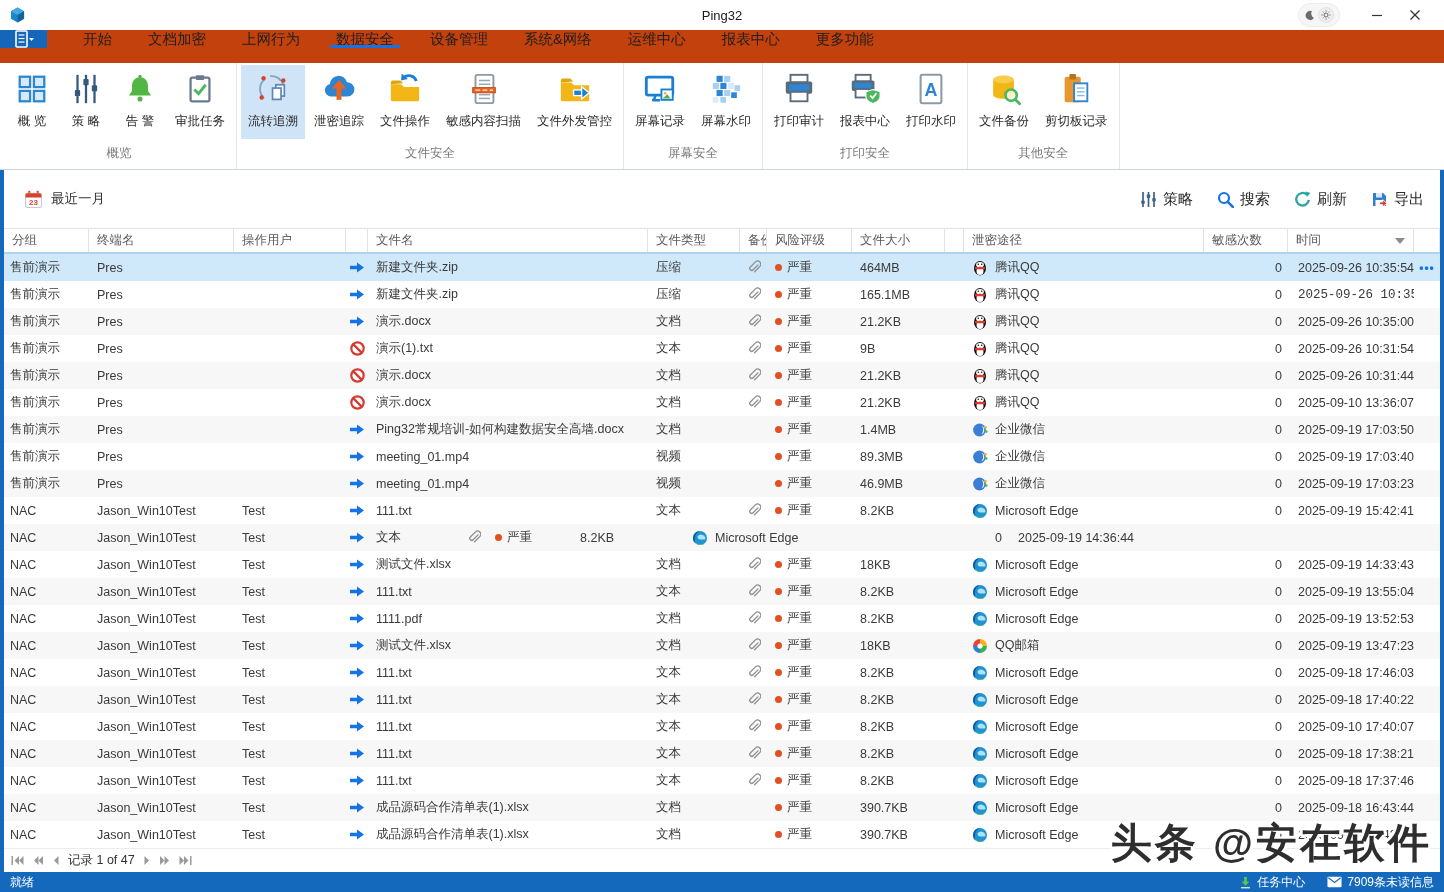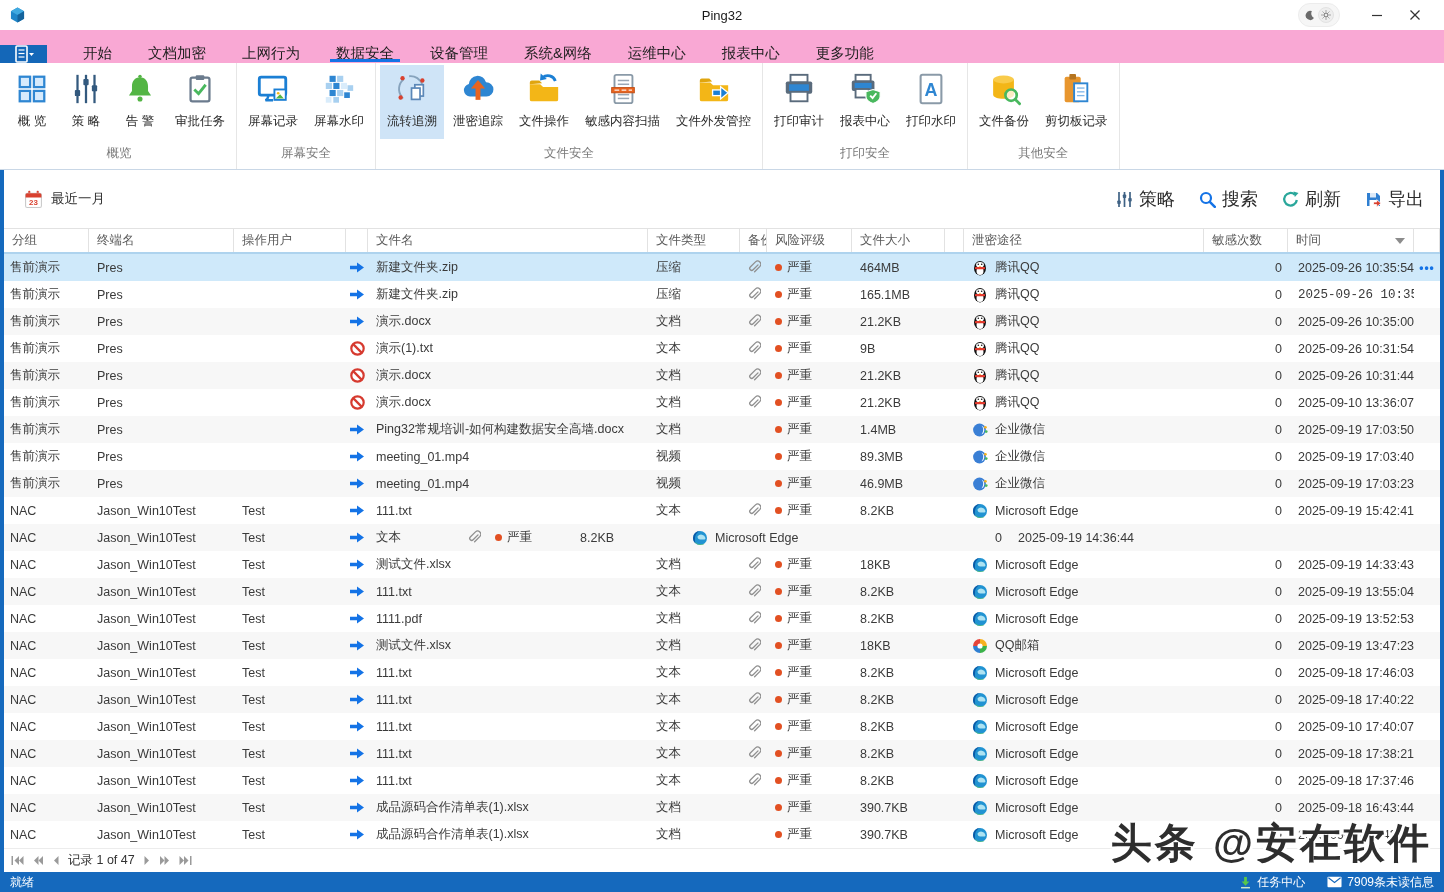--- a/index.html
+++ b/index.html
@@ -15,21 +15,21 @@
   
   .titlebar { height:30px; position:relative; display:flex; align-items:center; background:#fff; }
   .tb-logo { margin-left:10px; }
   .tb-title { position:absolute; left:0; right:0; text-align:center; font-size:13px; color:#1a1a1a; }
   .tb-controls { margin-left:auto; display:flex; align-items:center; gap:4px; padding-right:12px; position:relative; z-index:2; }
   .theme-pill { display:flex; align-items:center; gap:3px; background:#f6f6f6; border:1px solid #ececec; border-radius:12px; padding:3px 5px; margin-right:16px; }
   .theme-sun-wrap { background:#eee; border:1px solid #e2e2e2; border-radius:50%; padding:2px; display:flex; }
   .winbtn { width:34px; height:26px; display:flex; align-items:center; justify-content:center; }
 
   
-  .menubar { height:33px; display:flex; align-items:flex-end; background:#f9a8d4; }
+  .menubar { height:33px; display:flex; align-items:flex-start; background:#c2410c; }
   .appbtn { width:47px; background:#1467b8; display:flex; align-items:center; justify-content:center; }
   .tabs { display:flex; align-items:stretch; margin-left:18px; }
   .tab { display:flex; align-items:center; padding:0 4px; margin:0 14px; font-size:14.5px; color:#1f1f1f; position:relative; white-space:nowrap; }
   .tab.active::after { content:""; position:absolute; left:-2px; right:-2px; bottom:1px; height:3px; background:#1473e6; }
 
   
   .ribbon { display:flex; align-items:stretch; height:107px; border-bottom:1px solid #c9d7e6; padding-left:2px; background:#fff; }
   .rgroup { display:flex; flex-direction:column; border-right:1px solid #e6e6e6; padding:2px 3px 0; }
   .rbtns { display:flex; flex:1; align-items:stretch; }
   .rbtn { display:flex; flex-direction:column; align-items:center; padding:7px 7px 0; margin:0 1px; min-width:52px; }
@@ -37,21 +37,21 @@
   .rbtn .icn svg { width:34px; height:34px; }
   .rlbl { font-size:12.5px; color:#2b2b2b; margin-top:7px; white-space:nowrap; }
   .glbl { font-size:12.5px; color:#7a7a7a; text-align:center; padding:6px 0 7px; }
 
   
   .frame { height:702px; border-left:4px solid #1569bd; border-right:4px solid #1569bd; background:#fff; display:flex; flex-direction:column; }
 
   .filterbar { height:58px; display:flex; align-items:center; justify-content:space-between; padding:0 16px 0 20px; }
   .daterange { display:flex; align-items:center; gap:8px; font-size:13.5px; color:#333; }
   .tools { display:flex; align-items:center; gap:24px; }
-  .tool { display:flex; align-items:center; gap:6px; font-size:18px; color:#2b2b2b; }
+  .tool { display:flex; align-items:center; gap:6px; font-size:15px; color:#2b2b2b; }
 
   .thead { display:flex; height:26px; border-top:1px solid #e2e2e2; border-bottom:2px solid #aed3ee; }
   .hcell { font-size:12.5px; color:#595959; padding:0 8px; border-right:1px solid #e2e2e2; height:100%; display:flex; align-items:center; justify-content:space-between; white-space:nowrap; overflow:hidden; }
 
   .tbody { flex:0 0 auto; }
   .trow { display:flex; height:27px; align-items:stretch; font-size:12.5px; color:#3a3a3a; background:#fff; }
   .trow:nth-child(odd) { background:#f7f7f7; }
   .trow.selected { background:#cfe9fa; }
   .tcell { padding-left:8px; white-space:nowrap; overflow:hidden; display:flex; align-items:center; }
   .c-center { padding:0; justify-content:center; }
@@ -209,20 +209,94 @@
               <polyline points="12,18.5 16.5,23 24,13.5" fill="none" stroke="#49b85e" stroke-width="3"></polyline>
             </svg>
           </span>
           <span class="rlbl">审批任务</span>
         </div>
       </div>
       <div class="glbl">概览</div>
     </div>
     <div class="rgroup">
       <div class="rbtns">
+        <div class="rbtn sel">
+          <span class="icn">
+            <svg viewBox="0 0 36 36">
+              <path d="M9 8 a13 13 0 0 0-2 18" fill="none" stroke="#87a3bd" stroke-width="2"></path>
+              <path d="M15 4.5 a13 13 0 0 1 14 9" fill="none" stroke="#87a3bd" stroke-width="2"></path>
+              <polygon points="6,24.5 9.5,27.5 5,29" fill="#87a3bd"></polygon>
+              <circle cx="8" cy="6.5" r="2.3" fill="#d9412f"></circle>
+              <circle cx="29" cy="9" r="2.3" fill="#d9412f"></circle>
+              <circle cx="6" cy="27" r="2.3" fill="#d9412f"></circle>
+              <rect x="21" y="13.5" width="9" height="12" fill="#fff" stroke="#5b87b8" stroke-width="1.8"></rect>
+              <rect x="17.5" y="17" width="9" height="12" fill="#fff" stroke="#5b87b8" stroke-width="1.8"></rect>
+            </svg>
+          </span>
+          <span class="rlbl">流转追溯</span>
+        </div>
+        <div class="rbtn">
+          <span class="icn">
+            <svg viewBox="0 0 36 36">
+              <path d="M9.5 26 a6.8 6.8 0 0 1-1.2-13.4 a9.3 9.3 0 0 1 18.2-1.8 A6.2 6.2 0 0 1 27 26 z" fill="#2e86d2"></path>
+              <rect x="15.4" y="16" width="5.2" height="13.5" fill="#e8641f"></rect>
+              <polygon points="10.5,17.5 18,8.5 25.5,17.5" fill="#e8641f"></polygon>
+            </svg>
+          </span>
+          <span class="rlbl">泄密追踪</span>
+        </div>
+        <div class="rbtn">
+          <span class="icn">
+            <svg viewBox="0 0 36 36">
+              <path d="M3 13 h11 l3 3 h16 v13 a2 2 0 0 1-2 2 H5 a2 2 0 0 1-2-2 z" fill="#f3b617"></path>
+              <path d="M3 13 v-2 a2 2 0 0 1 2-2 h8 l3 3" fill="#e0a50e"></path>
+              <path d="M30 9.5 a8.5 8.5 0 0 0-13.5-3.5" fill="none" stroke="#1b7fd4" stroke-width="3"></path>
+              <polygon points="14.5,1.5 13.8,9 21,7.5" fill="#1b7fd4"></polygon>
+            </svg>
+          </span>
+          <span class="rlbl">文件操作</span>
+        </div>
+        <div class="rbtn">
+          <span class="icn">
+            <svg viewBox="0 0 36 36">
+              <rect x="9" y="3" width="19" height="30" rx="2" fill="#fff" stroke="#8a9aa8" stroke-width="2"></rect>
+              <g stroke="#9aa7b5" stroke-width="1.6">
+                <line x1="12.5" y1="9" x2="24.5" y2="9"></line>
+                <line x1="12.5" y1="13" x2="24.5" y2="13"></line>
+                <line x1="12.5" y1="24" x2="24.5" y2="24"></line>
+                <line x1="12.5" y1="28" x2="24.5" y2="28"></line>
+              </g>
+              <rect x="6" y="16.5" width="24" height="5.5" fill="#e8641f" stroke="#c24e15" stroke-width="1"></rect>
+              <g stroke="#fff" stroke-width="1.2">
+                <line x1="9" y1="19.2" x2="14" y2="19.2"></line>
+                <line x1="16.5" y1="19.2" x2="21.5" y2="19.2"></line>
+                <line x1="24" y1="19.2" x2="27.5" y2="19.2"></line>
+              </g>
+            </svg>
+          </span>
+          <span class="rlbl">敏感内容扫描</span>
+        </div>
+        <div class="rbtn">
+          <span class="icn">
+            <svg viewBox="0 0 36 36">
+              <path d="M3 11 h11 l3 3 h16 v15 a2 2 0 0 1-2 2 H5 a2 2 0 0 1-2-2 z" fill="#f3b617"></path>
+              <path d="M3 11 v-2 a2 2 0 0 1 2-2 h8 l3 3" fill="#e0a50e"></path>
+              <g stroke="#fff" stroke-width="1.4">
+                <rect x="16.5" y="19" width="8.5" height="6" fill="#1b7fd4"></rect>
+                <polygon points="25,15.5 33,22 25,28.5" fill="#1b7fd4"></polygon>
+              </g>
+            </svg>
+          </span>
+          <span class="rlbl">文件外发管控</span>
+        </div>
+      </div>
+      <div class="glbl">文件安全</div>
+    </div>
+    <div class="rgroup">
+      <div class="rbtns">
         <div class="rbtn">
           <span class="icn">
             <svg viewBox="0 0 36 36">
               <rect x="3.5" y="5.5" width="28" height="19" rx="2" fill="#fff" stroke="#1b7fd4" stroke-width="3"></rect>
               <path d="M13 24.5 c0 4-3 5.5-3 5.5 h8" fill="none" stroke="#1b7fd4" stroke-width="2.6"></path>
               <rect x="19.5" y="18.5" width="12" height="11" fill="#fff" stroke="#1b7fd4" stroke-width="2"></rect>
               <circle cx="23.5" cy="22.5" r="1.4" fill="#f3b617"></circle>
               <polygon points="21,28 25.5,23.5 29.5,28" fill="#53b544"></polygon>
             </svg>
           </span>
@@ -243,94 +317,20 @@
                 <rect x="23.5" y="21.5" width="6" height="6" fill="#2e86d2"></rect>
                 <rect x="4" y="26.5" width="6" height="6" fill="#d9ecfb"></rect>
                 <rect x="12" y="26.5" width="6" height="6" fill="#a8d0f0"></rect>
               </g>
             </svg>
           </span>
           <span class="rlbl">屏幕水印</span>
         </div>
       </div>
       <div class="glbl">屏幕安全</div>
-    </div>
-    <div class="rgroup">
-      <div class="rbtns">
-        <div class="rbtn sel">
-          <span class="icn">
-            <svg viewBox="0 0 36 36">
-              <path d="M9 8 a13 13 0 0 0-2 18" fill="none" stroke="#87a3bd" stroke-width="2"></path>
-              <path d="M15 4.5 a13 13 0 0 1 14 9" fill="none" stroke="#87a3bd" stroke-width="2"></path>
-              <polygon points="6,24.5 9.5,27.5 5,29" fill="#87a3bd"></polygon>
-              <circle cx="8" cy="6.5" r="2.3" fill="#d9412f"></circle>
-              <circle cx="29" cy="9" r="2.3" fill="#d9412f"></circle>
-              <circle cx="6" cy="27" r="2.3" fill="#d9412f"></circle>
-              <rect x="21" y="13.5" width="9" height="12" fill="#fff" stroke="#5b87b8" stroke-width="1.8"></rect>
-              <rect x="17.5" y="17" width="9" height="12" fill="#fff" stroke="#5b87b8" stroke-width="1.8"></rect>
-            </svg>
-          </span>
-          <span class="rlbl">流转追溯</span>
-        </div>
-        <div class="rbtn">
-          <span class="icn">
-            <svg viewBox="0 0 36 36">
-              <path d="M9.5 26 a6.8 6.8 0 0 1-1.2-13.4 a9.3 9.3 0 0 1 18.2-1.8 A6.2 6.2 0 0 1 27 26 z" fill="#2e86d2"></path>
-              <rect x="15.4" y="16" width="5.2" height="13.5" fill="#e8641f"></rect>
-              <polygon points="10.5,17.5 18,8.5 25.5,17.5" fill="#e8641f"></polygon>
-            </svg>
-          </span>
-          <span class="rlbl">泄密追踪</span>
-        </div>
-        <div class="rbtn">
-          <span class="icn">
-            <svg viewBox="0 0 36 36">
-              <path d="M3 13 h11 l3 3 h16 v13 a2 2 0 0 1-2 2 H5 a2 2 0 0 1-2-2 z" fill="#f3b617"></path>
-              <path d="M3 13 v-2 a2 2 0 0 1 2-2 h8 l3 3" fill="#e0a50e"></path>
-              <path d="M30 9.5 a8.5 8.5 0 0 0-13.5-3.5" fill="none" stroke="#1b7fd4" stroke-width="3"></path>
-              <polygon points="14.5,1.5 13.8,9 21,7.5" fill="#1b7fd4"></polygon>
-            </svg>
-          </span>
-          <span class="rlbl">文件操作</span>
-        </div>
-        <div class="rbtn">
-          <span class="icn">
-            <svg viewBox="0 0 36 36">
-              <rect x="9" y="3" width="19" height="30" rx="2" fill="#fff" stroke="#8a9aa8" stroke-width="2"></rect>
-              <g stroke="#9aa7b5" stroke-width="1.6">
-                <line x1="12.5" y1="9" x2="24.5" y2="9"></line>
-                <line x1="12.5" y1="13" x2="24.5" y2="13"></line>
-                <line x1="12.5" y1="24" x2="24.5" y2="24"></line>
-                <line x1="12.5" y1="28" x2="24.5" y2="28"></line>
-              </g>
-              <rect x="6" y="16.5" width="24" height="5.5" fill="#e8641f" stroke="#c24e15" stroke-width="1"></rect>
-              <g stroke="#fff" stroke-width="1.2">
-                <line x1="9" y1="19.2" x2="14" y2="19.2"></line>
-                <line x1="16.5" y1="19.2" x2="21.5" y2="19.2"></line>
-                <line x1="24" y1="19.2" x2="27.5" y2="19.2"></line>
-              </g>
-            </svg>
-          </span>
-          <span class="rlbl">敏感内容扫描</span>
-        </div>
-        <div class="rbtn">
-          <span class="icn">
-            <svg viewBox="0 0 36 36">
-              <path d="M3 11 h11 l3 3 h16 v15 a2 2 0 0 1-2 2 H5 a2 2 0 0 1-2-2 z" fill="#f3b617"></path>
-              <path d="M3 11 v-2 a2 2 0 0 1 2-2 h8 l3 3" fill="#e0a50e"></path>
-              <g stroke="#fff" stroke-width="1.4">
-                <rect x="16.5" y="19" width="8.5" height="6" fill="#1b7fd4"></rect>
-                <polygon points="25,15.5 33,22 25,28.5" fill="#1b7fd4"></polygon>
-              </g>
-            </svg>
-          </span>
-          <span class="rlbl">文件外发管控</span>
-        </div>
-      </div>
-      <div class="glbl">文件安全</div>
     </div>
     <div class="rgroup">
       <div class="rbtns">
         <div class="rbtn">
           <span class="icn">
             <svg viewBox="0 0 36 36">
               <rect x="9" y="3" width="18" height="8" fill="#fff" stroke="#5a6b7c" stroke-width="2"></rect>
               <rect x="4" y="10" width="28" height="13" rx="2" fill="#5a6b7c"></rect>
               <rect x="7.5" y="13" width="21" height="7" fill="#2e86d2"></rect>
               <rect x="9" y="21" width="18" height="10" fill="#fff" stroke="#5a6b7c" stroke-width="2"></rect>

